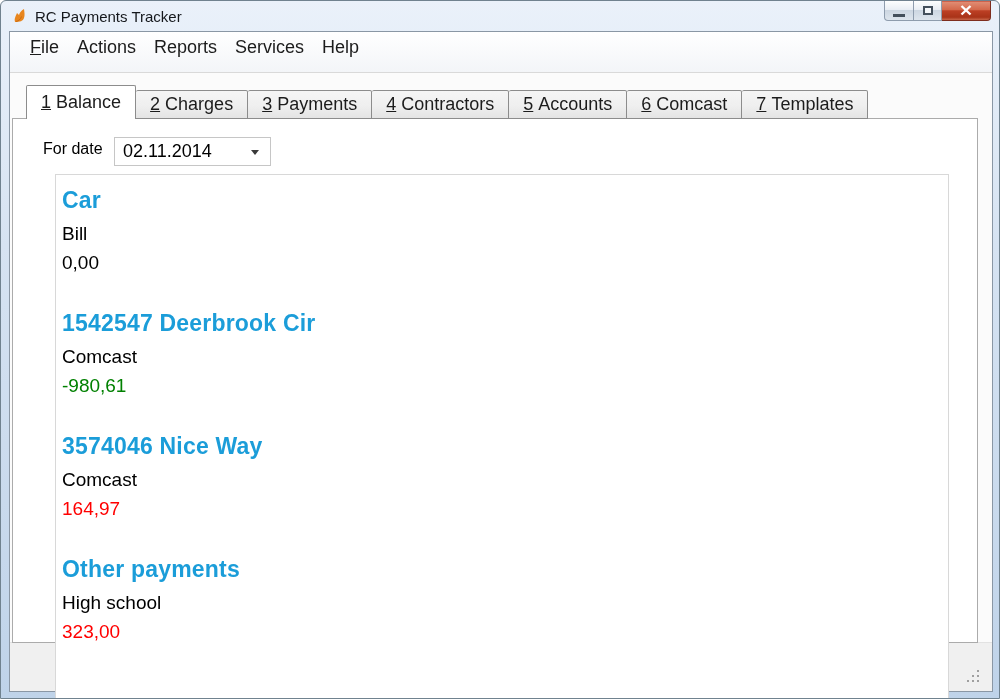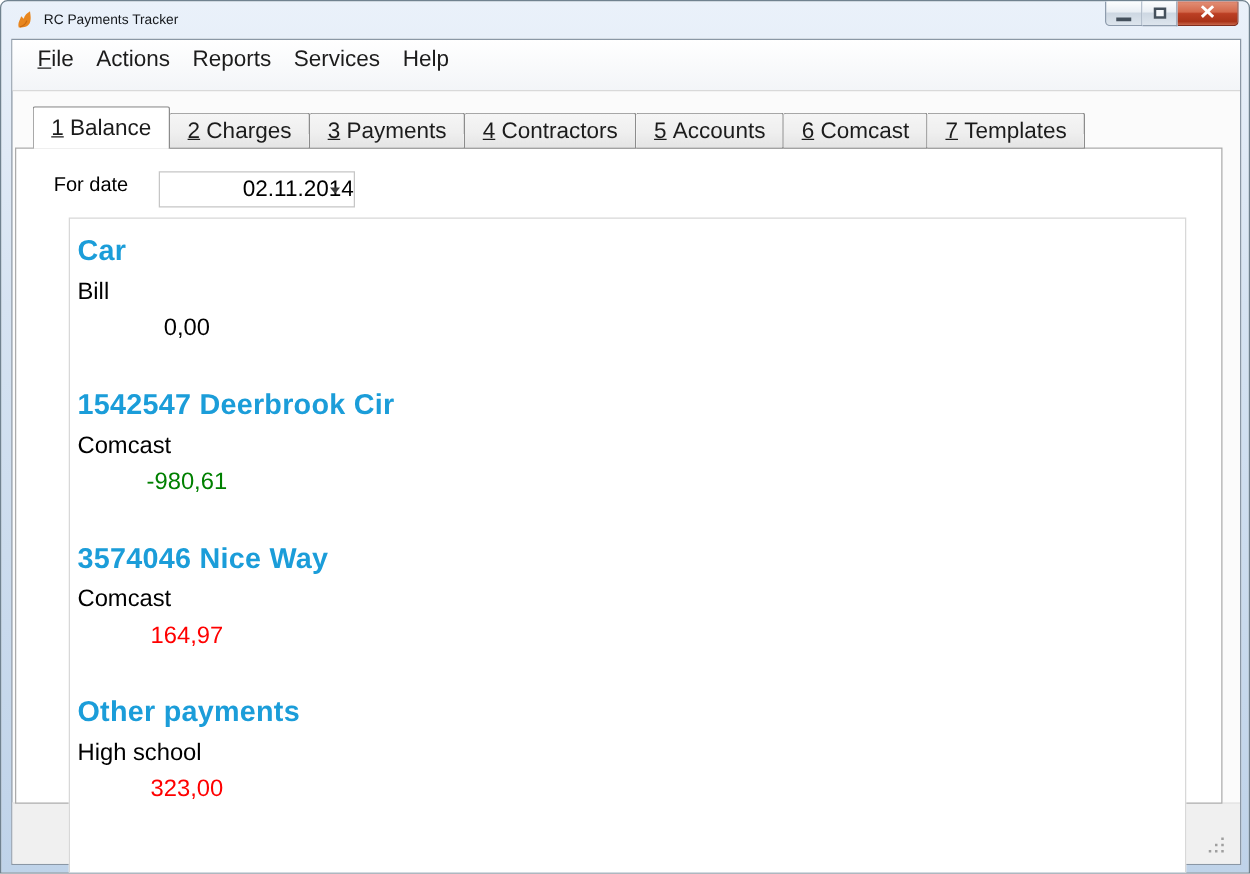--- a/index.html
+++ b/index.html
@@ -4,21 +4,21 @@
 <style>
   html,body{margin:0;padding:0;background:#fff;font-family:"Liberation Sans",sans-serif;}
   *{box-sizing:border-box;}
 
   
   .window{position:relative;width:1000px;height:699px;overflow:hidden;
     border:1px solid #70828F;border-radius:6px 6px 0 0;
     background:linear-gradient(180deg,#EAF1FA 0%,#D6E3F2 35%,#BFD3E9 100%);}
   .titlebar{position:relative;height:30px;display:flex;align-items:center;padding-left:11px;}
   .app-icon{width:16px;height:16px;flex:0 0 16px;}
-  .title-text{font-size:11px;color:#15181C;margin-left:7px;white-space:nowrap;}
+  .title-text{font-size:15px;color:#15181C;margin-left:7px;white-space:nowrap;}
 
   .controls{position:absolute;top:0;right:8px;display:flex;z-index:5;}
   .ctrl-btn{height:20px;border:1px solid #8E9CAD;border-top:none;display:flex;align-items:center;justify-content:center;cursor:default;
     background:linear-gradient(180deg,#FDFEFE 0%,#E9EEF4 45%,#CDD7E2 50%,#DDE5ED 100%);}
   .btn-min{width:30px;border-radius:0 0 0 4px;}
   .btn-max{width:28px;border-left:none;}
   .btn-close{width:49px;border-left:none;border-radius:0 0 4px 0;border-color:#7E2D1E;
     background:linear-gradient(180deg,var(--close-button-red,#C2442E) 0%,#E08B72 6%,#D4694C 45%,#BC3F24 52%,#A93318 85%,#C8664A 100%);}
   .glyph-min{width:12px;height:3px;background:#44505C;margin-top:9px;}
   .glyph-max{width:10px;height:9px;border:2px solid #44505C;background:#F4F7FA;}
@@ -38,33 +38,33 @@
     background:linear-gradient(180deg,#F5F5F5 0%,#EFEFEF 55%,#E4E4E4 100%);
     border:1px solid #8C8C8C;border-radius:2px 2px 0 0;}
   .tab + .tab{border-left:none;}
   .tab.active{height:34px;background:#FFFFFF;border-bottom:none;border-left:1px solid #8C8C8C;position:relative;z-index:4;}
   .tab-label{margin-left:5px;}
 
   .tabpage{position:absolute;left:2px;top:86px;width:966px;height:525px;background:#FFFFFF;border:1px solid #ABABAB;z-index:1;}
 
   
   .fordate-label{position:absolute;left:30px;top:21px;font-size:16px;color:#000;}
-  .combobox{position:absolute;left:114px;top:18px;width:157px;height:29px;background:#fff;border:1px solid #C6C6C6;
-    display:flex;align-items:center;padding-left:8px;font-size:18px;color:#000;cursor:default;justify-content:flex-end;}
+  .combobox{position:absolute;left:101px;top:18px;width:157px;height:29px;background:#fff;border:1px solid #C6C6C6;
+    display:flex;align-items:center;padding-left:8px;font-size:18px;color:#000;cursor:default;}
   .combo-arrow{position:absolute;right:11px;top:12px;width:0;height:0;
     border-left:4px solid transparent;border-right:4px solid transparent;border-top:5px solid #3A3A3A;}
 
   
   .panel{position:absolute;left:28px;top:55px;width:894px;height:541px;background:#fff;border:1px solid #D8D8D8;
     padding:12px 6px;overflow:hidden;margin-left:14px;}
   .group{margin-bottom:33px;}
   .group-title{color:var(--heading-blue,#1B9DD9);font-weight:bold;font-size:23px;line-height:27px;margin-bottom:5px;letter-spacing:.2px;}
   .row{display:flex;font-size:19px;line-height:29px;color:#000;flex-direction:column;}
   .row .name{width:132px;}
-  .row .val{width:175px;text-align:center;}
+  .row .val{width:175px;text-align:left;}
   .val[data-tone="green"]{color:var(--amount-green,#008000);}
   .val[data-tone="red"]{color:var(--amount-red,#FF0000);}
   .val[data-tone="neutral"]{color:var(--amount-neutral,#000);}
 
   
   .statusstrip{position:absolute;left:0;bottom:0;width:100%;height:49px;background:#F0F0F0;border-top:1px solid #E2E2E2;}
   .grip{position:absolute;right:13px;bottom:19px;width:2px;height:2px;background:#9F9F9F;
     box-shadow:-5px 5px #9F9F9F,0 5px #9F9F9F,-10px 10px #9F9F9F,-5px 10px #9F9F9F,0 10px #9F9F9F;}
 </style>
 </head>

